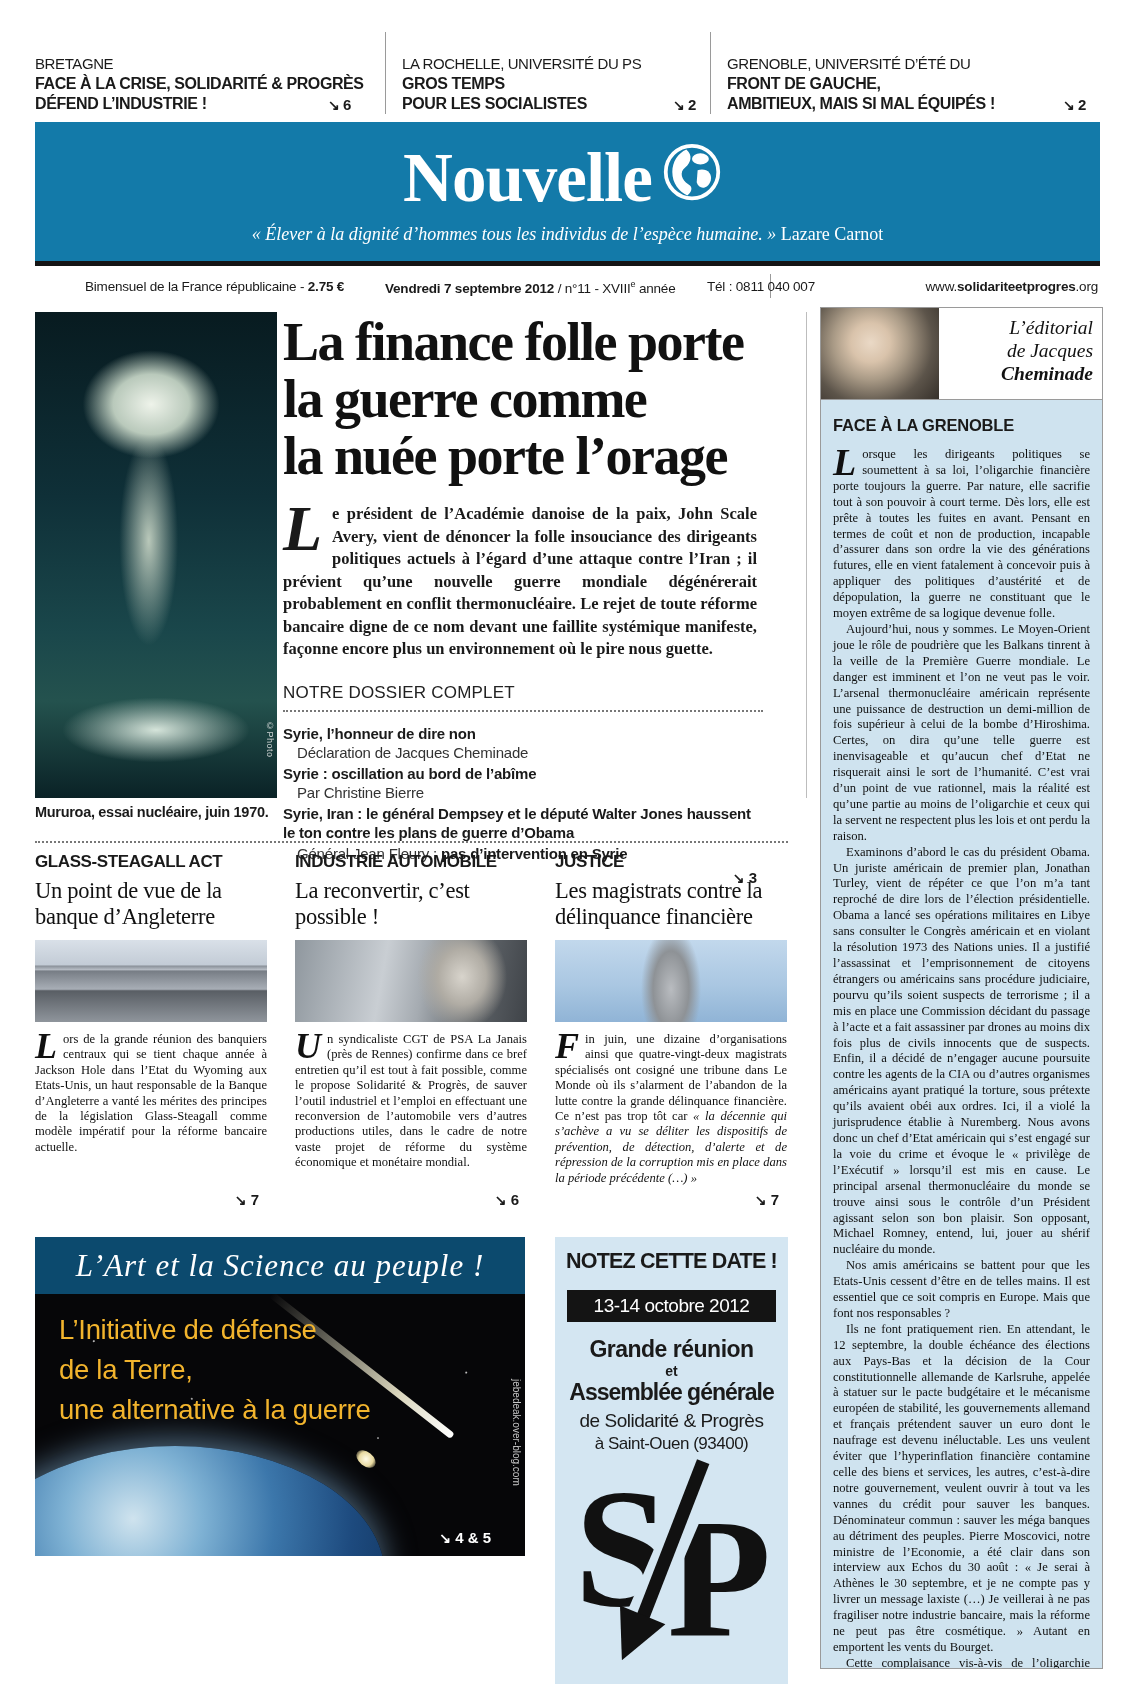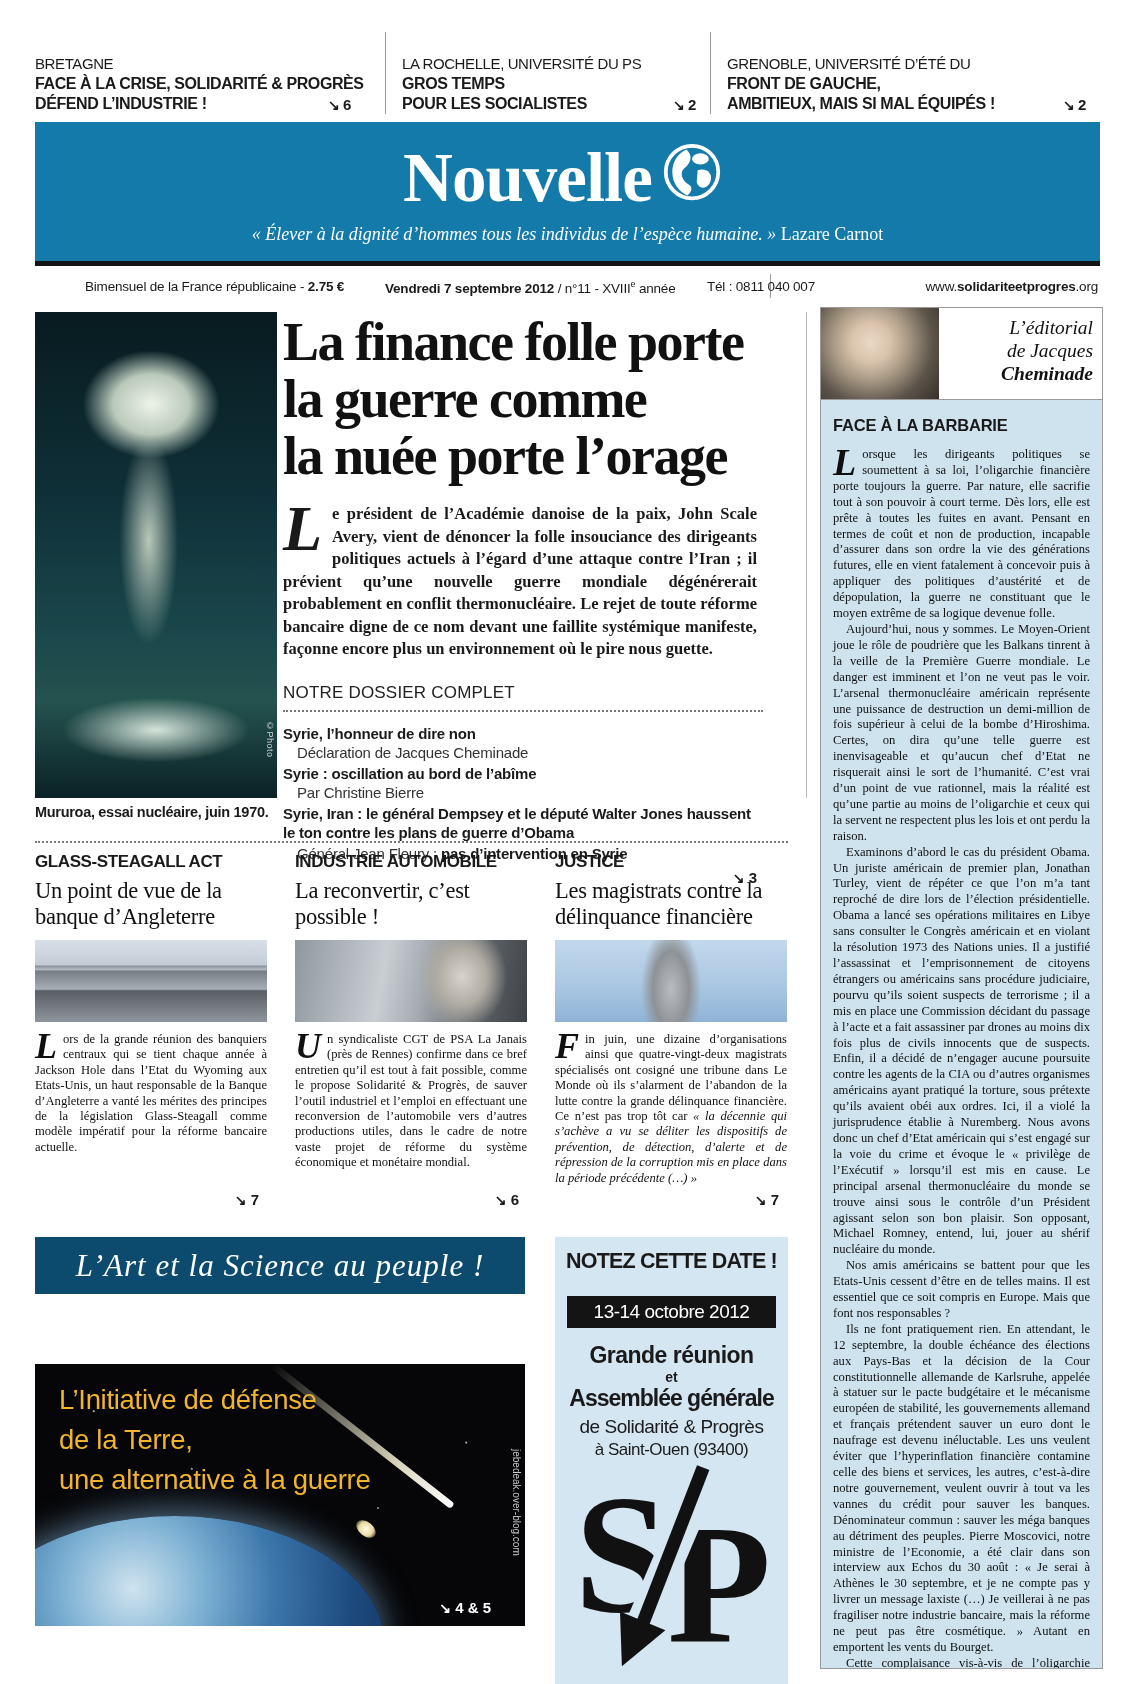--- a/index.html
+++ b/index.html
@@ -100,21 +100,21 @@
       text-align:justify;color:#101010;}
   .dropcap-a{float:left;font-family:"Liberation Serif",serif;font-style:italic;font-weight:700;
       font-size:36px;line-height:28px;padding-right:6px;}
   .abody .it{font-style:italic;}
   .article .pageref{position:absolute;bottom:2px;right:8px;}
 
   
   .promo-banner{position:absolute;left:35px;top:1237px;width:490px;height:57px;background:#0c4a6e;
       display:flex;align-items:center;justify-content:center;}
   .promo-banner span{color:#fff;font-family:"Liberation Serif",serif;font-style:italic;font-size:31px;letter-spacing:1px;}
-  .promo-img{position:absolute;left:35px;top:1364px;width:490px;height:262px;overflow:hidden;
+  .promo-img{position:absolute;left:35px;top:1294px;width:490px;height:262px;overflow:hidden;
       background:
         radial-gradient(1.5px 1.5px at 12% 18%, #fff, transparent),
         radial-gradient(1.5px 1.5px at 32% 40%, #ddd, transparent),
         radial-gradient(1.5px 1.5px at 55% 15%, #eee, transparent),
         radial-gradient(1.5px 1.5px at 70% 55%, #ccc, transparent),
         radial-gradient(1.5px 1.5px at 88% 30%, #eee, transparent),
         radial-gradient(1.5px 1.5px at 45% 70%, #bbb, transparent),
         radial-gradient(1.5px 1.5px at 22% 60%, #ddd, transparent),
         #060608;}
   .earth{position:absolute;left:-70px;bottom:-150px;width:420px;height:260px;border-radius:50%;
@@ -126,21 +126,21 @@
   .comet-head{position:absolute;right:148px;top:158px;width:22px;height:14px;border-radius:50%;
       background:radial-gradient(circle,#fffbe8 0%,#e8d9a0 55%,rgba(200,180,120,0) 100%);transform:rotate(38deg);}
   .promo-lines{position:absolute;left:24px;top:16px;color:#f2b42d;font-size:27.5px;line-height:40px;letter-spacing:-0.3px;}
   .promo-credit{position:absolute;right:3px;bottom:70px;color:#ddd;font-size:10px;writing-mode:vertical-rl;opacity:.9;}
   .promo-ref{position:absolute;right:34px;bottom:10px;color:#fff;}
 
   
   .event{position:absolute;left:555px;top:1237px;width:233px;height:447px;background:#d4e6f2;
       box-sizing:border-box;text-align:center;padding-top:12px;}
   .ev-title{font-size:21.5px;font-weight:700;letter-spacing:-0.8px;}
-  .ev-date{margin:22px 12px 0 12px;background:#141414;color:#fff;font-size:19px;padding:5px 0;letter-spacing:-0.5px;}
+  .ev-date{margin:16px 12px 0 12px;background:#141414;color:#fff;font-size:19px;padding:5px 0;letter-spacing:-0.5px;}
   .ev-l1{margin-top:14px;font-size:23px;font-weight:700;letter-spacing:-0.5px;}
   .ev-l2{font-size:14px;font-weight:700;line-height:16px;}
   .ev-l3{font-size:23px;font-weight:700;letter-spacing:-1px;}
   .ev-l4{margin-top:4px;font-size:19px;letter-spacing:-0.5px;}
   .ev-l5{margin-top:2px;font-size:17px;letter-spacing:-0.5px;}
   .ev-logo{margin-top:2px;}
 </style>
 </head>
 <body>
 
@@ -239,21 +239,21 @@
 <div class="edit">
   <div class="edit-head">
     <div class="edit-photo"></div>
     <div class="edit-label">
       <div>L’éditorial</div>
       <div>de Jacques</div>
       <div class="bold">Cheminade</div>
     </div>
   </div>
   <div class="edit-body">
-    <div class="edit-title">FACE À LA BARBARIE</div>
+    <div class="edit-title">FACE À LA GRENOBLE</div>
     <p class="first"><span class="dropcap-ed">L</span><span>orsque les dirigeants politiques se soumettent à sa loi, l’oligarchie financière porte toujours la guerre. Par nature, elle sacrifie tout à son pouvoir à court terme. Dès lors, elle est prête à toutes les fuites en avant. Pensant en termes de coût et non de production, incapable d’assurer dans son ordre la vie des générations futures, elle en vient fatalement à concevoir puis à appliquer des politiques d’austérité et de dépopulation, la guerre ne constituant que le moyen extrême de sa logique devenue folle.</span></p>
     <p>Aujourd’hui, nous y sommes. Le Moyen-Orient joue le rôle de poudrière que les Balkans tinrent à la veille de la Première Guerre mondiale. Le danger est imminent et l’on ne veut pas le voir. L’arsenal thermonucléaire américain représente une puissance de destruction un demi-million de fois supérieur à celui de la bombe d’Hiroshima. Certes, on dira qu’une telle guerre est inenvisageable et qu’aucun chef d’Etat ne risquerait ainsi le sort de l’humanité. C’est vrai d’un point de vue rationnel, mais la réalité est qu’une partie au moins de l’oligarchie et ceux qui la servent ne respectent plus les lois et ont perdu la raison.</p>
     <p>Examinons d’abord le cas du président Obama. Un juriste américain de premier plan, Jonathan Turley, vient de répéter ce que l’on m’a tant reproché de dire lors de l’élection présidentielle. Obama a lancé ses opérations militaires en Libye sans consulter le Congrès américain et en violant la résolution 1973 des Nations unies. Il a justifié l’assassinat et l’emprisonnement de citoyens étrangers ou américains sans procédure judiciaire, pourvu qu’ils soient suspects de terrorisme ; il a mis en place une Commission décidant du passage à l’acte et a fait assassiner par drones au moins dix fois plus de civils innocents que de suspects. Enfin, il a décidé de n’engager aucune poursuite contre les agents de la CIA ou d’autres organismes américains ayant pratiqué la torture, sous prétexte qu’ils avaient obéi aux ordres. Ici, il a violé la jurisprudence établie à Nuremberg. Nous avons donc un chef d’Etat américain qui s’est engagé sur la voie du crime et évoque le « privilège de l’Exécutif » lorsqu’il est mis en cause. Le principal arsenal thermonucléaire du monde se trouve ainsi sous le contrôle d’un Président agissant selon son bon plaisir. Son opposant, Michael Romney, entend, lui, jouer au shérif nucléaire du monde.</p>
     <p>Nos amis américains se battent pour que les Etats-Unis cessent d’être en de telles mains. Il est essentiel que ce soit compris en Europe. Mais que font nos responsables ?</p>
     <p>Ils ne font pratiquement rien. En attendant, le 12 septembre, la double échéance des élections aux Pays-Bas et la décision de la Cour constitutionnelle allemande de Karlsruhe, appelée à statuer sur le pacte budgétaire et le mécanisme européen de stabilité, les gouvernements allemand et français prétendent sauver un euro dont le naufrage est devenu inéluctable. Les uns veulent éviter que l’hyperinflation financière contamine celle des biens et services, les autres, c’est-à-dire notre gouvernement, veulent ouvrir à tout va les vannes du crédit pour sauver les banques. Dénominateur commun : sauver les méga banques au détriment des peuples. Pierre Moscovici, notre ministre de l’Economie, a été clair dans son interview aux Echos du 30 août : « Je serai à Athènes le 30 septembre, et je ne compte pas y livrer un message laxiste (…) Je veillerai à ne pas fragiliser notre industrie bancaire, mais la réforme ne peut pas être cosmétique. » Autant en emportent les vents du Bourget.</p>
     <p><span>Cette complaisance vis-à-vis de l’oligarchie financière sur le terrain économique revient à lui laisser sa liberté de manœuvre sur celui de la guerre. Que pourrions-nous faire ? Jeter le défi d’un grand projet de développement mutuel, rompant avec la règle du jeu. Car cette règle est devenue mortelle.</span></p>
   </div>
 </div>
 
 <div class="midrule"></div>

